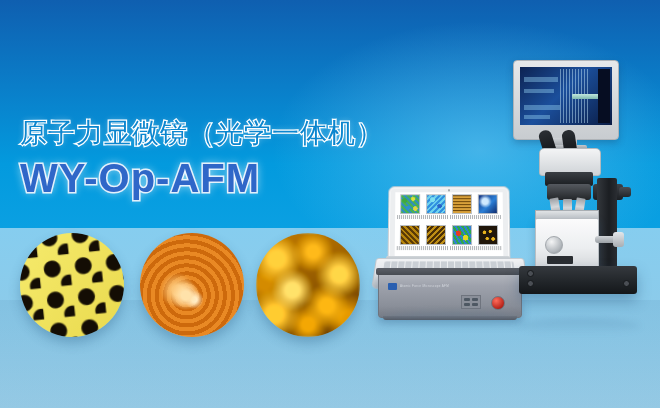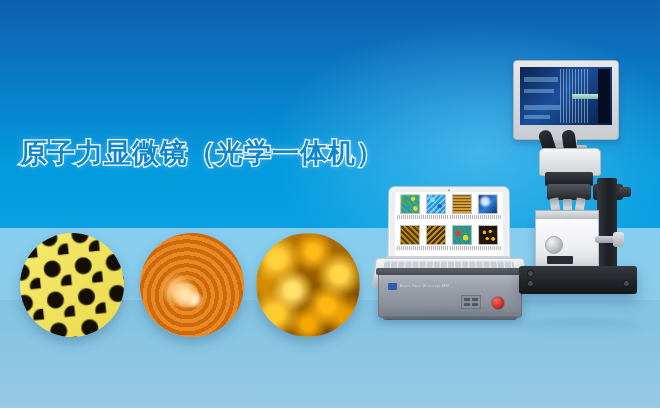--- a/index.html
+++ b/index.html
@@ -28,27 +28,26 @@
   }
   .ground-shade{
     position:absolute;left:0;top:300px;width:660px;height:108px;
     background:linear-gradient(to bottom,rgba(110,170,205,.28),rgba(120,180,212,0));
     pointer-events:none;
   }
 
   
   .title-block{position:absolute;left:20px;top:118px;}
   .title-cn{
-    font-size:27px;line-height:30px;font-weight:bold;letter-spacing:1px;
+    font-size:27px;line-height:30px;font-weight:normal;letter-spacing:1px;
     color:#0b86cf;
     -webkit-text-stroke:2.4px #ffffff;
     paint-order:stroke fill;
     text-shadow:0 0 6px rgba(255,255,255,.55);
     white-space:nowrap;
-    margin-top:20px;
   }
   .title-model{
     margin-top:8px;
     font-size:40px;line-height:44px;font-weight:bold;letter-spacing:1px;
     color:#2f67c8;
     -webkit-text-stroke:3px #ddeefb;
     paint-order:stroke fill;
     text-shadow:0 0 10px rgba(255,255,255,.7);
     white-space:nowrap;
   }
@@ -350,20 +349,21 @@
 
 <div id="banner">
 
   <div class="bg-top"></div>
   <div class="bg-bottom"></div>
   <div class="bg-glow"></div>
   <div class="ground-shade"></div>
 
   <div class="title-block">
     <div class="title-cn">原子力显微镜（光学一体机）</div>
+    <div class="title-model">WY-Op-AFM</div>
   </div>
 
   <div class="circle" id="circle-1">
     <div class="c1-inner"></div>
   </div>
   <div class="circle" id="circle-2">
     <div class="c2-inner"></div>
   </div>
   <div class="circle" id="circle-3">
     <div class="c3-inner"></div>

